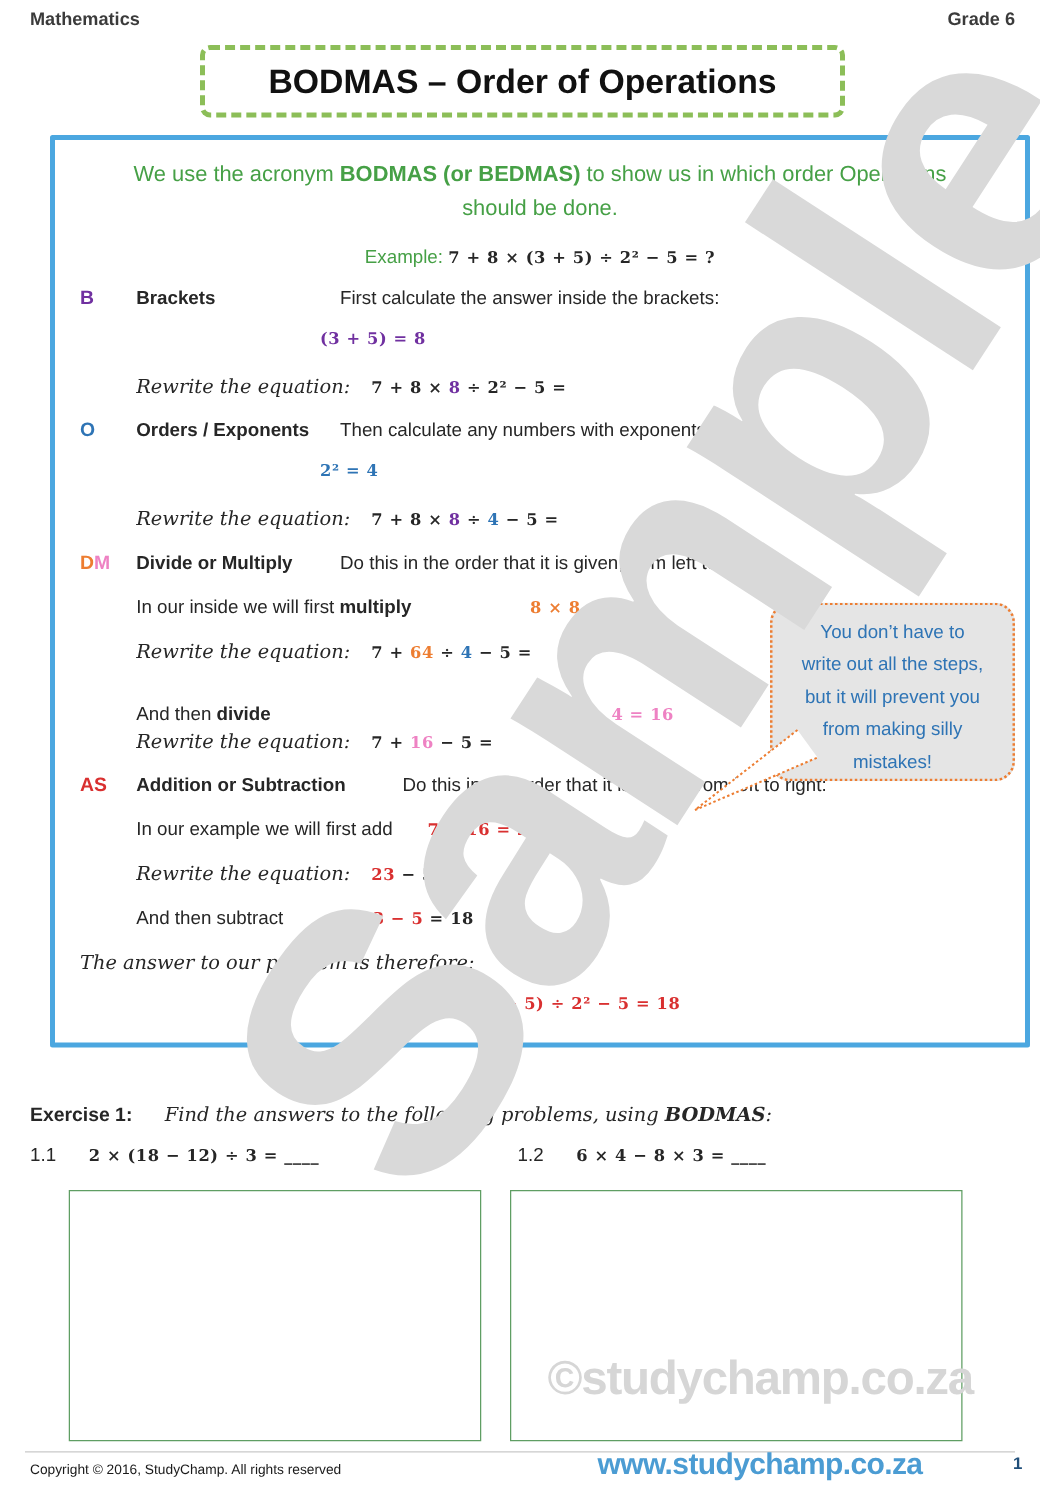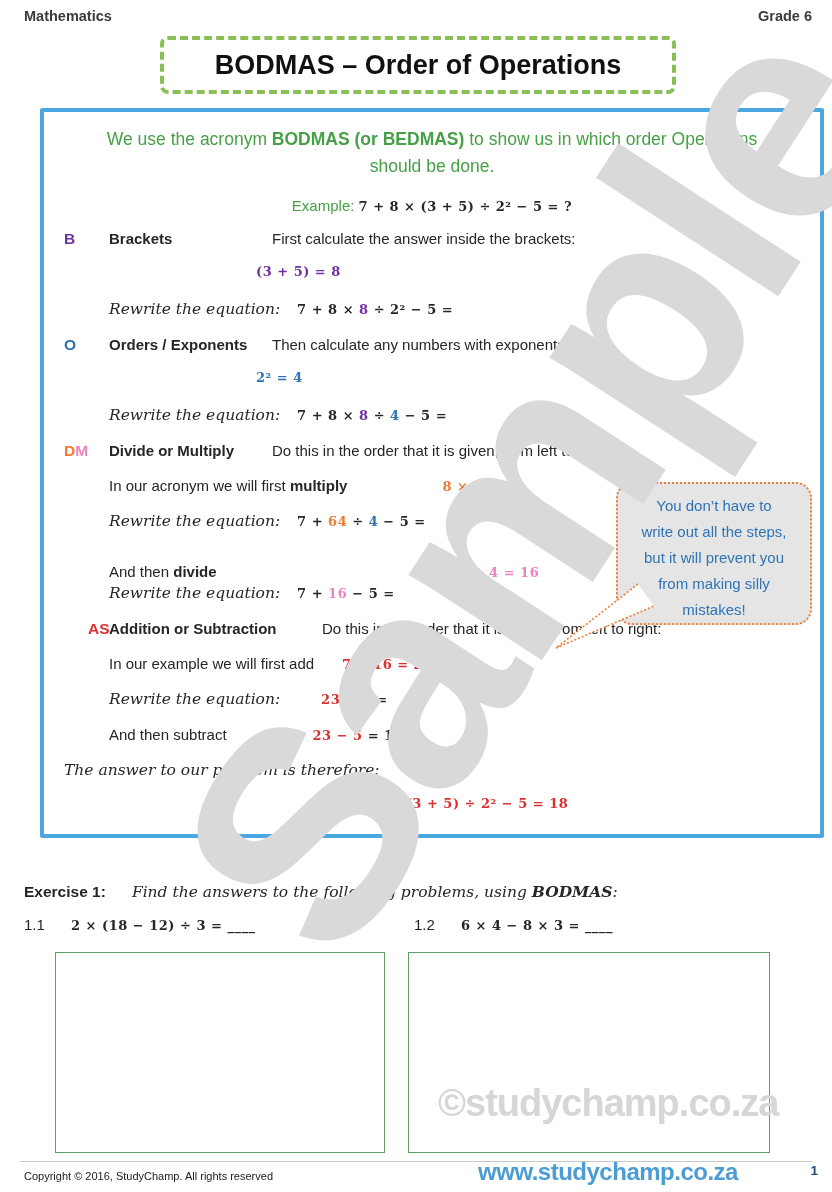--- a/index.html
+++ b/index.html
@@ -1,20 +1,20 @@
 <!DOCTYPE html>
 <html style="--c-green: #46A046; --c-purple: #7030A0; --c-blue: #2E74B5; --c-orange: #ED7D31; --c-pink: #EE82C3; --c-red: #D93030; --c-border_blue: #4BA7E0; --c-border_dash: #8CBE58; --c-border_answer: #5F9E63; --c-bubble: #2E74B5; --c-watermark: #D9D9D9; --c-site: #4B9CD3; --c-page: #1F4E79; --c-header: #3B3B3B;"><head>
 <meta charset="utf-8">
 <style>
   html,body{margin:0;padding:0;background:#fff;}
   .page{position:relative;width:832px;height:1192px;background:#fff;overflow:hidden;
         font-family:"Liberation Sans","DejaVu Sans",sans-serif;color:#262626;font-size:15px;}
   .abs{position:absolute;}
   .nowrap{white-space:nowrap;} .c-purple{color:var(--c-purple);} .c-blue{color:var(--c-blue);}
-  .c-orange{color:var(--c-orange);} .c-pink{color:var(--c-pink);} .c-red{color:var(--c-red);margin-left:24px;}
+  .c-orange{color:var(--c-orange);} .c-pink{color:var(--c-pink);} .c-red{color:var(--c-red);}
 
   .hdr{top:8px;left:24px;right:20px;display:flex;justify-content:space-between;
        font-weight:bold;font-size:14.5px;color:var(--c-header);text-align:center;}
   .titlebox{left:160px;top:36px;width:508px;height:50px;border:4px dashed var(--c-border_dash);
             border-radius:8px;display:flex;align-items:center;justify-content:center;}
   .titlebox span{font-weight:bold;font-size:27px;color:#111;}
 
   .bluebox{left:40px;top:108px;width:784px;height:730px;border:4px solid var(--c-border_blue);
            border-radius:2px;box-sizing:border-box;}
 
@@ -106,21 +106,21 @@
     <div class="abs rew" style="top:294px;text-align:center;">
       <span class="ital">Rewrite the equation: </span><span class="math"><span>7 + 8 × </span><span class="c-purple">8</span><span> ÷ </span><span class="c-blue">4</span><span> − 5 =</span></span>
     </div>
 
     <div class="abs" style="top:330px;left:0;width:100%;height:20px;">
       <span class="letter"><span class="c-orange">D</span><span class="c-pink">M</span></span>
       <span class="term">Divide or Multiply</span>
       <span class="desc">Do this in the order that it is given, from left to right:</span>
     </div>
     <div class="abs sent" style="top:365px;">
-      <span>In our acronym we will first </span><span class="b">multiply</span><span class="math c-orange" style="margin-left:95px;">8 × 8 = 64</span>
+      <span>In our inside we will first </span><span class="b">multiply</span><span class="math c-orange" style="margin-left:95px;">8 × 8 = 64</span>
     </div>
     <div class="abs rew" style="top:400px;">
       <span class="ital">Rewrite the equation: </span><span class="math"><span>7 + </span><span class="c-orange">64</span><span> ÷ </span><span class="c-blue">4</span><span> − 5 =</span></span>
     </div>
     <div class="abs sent" style="top:451px;">
       <span>And then </span><span class="b">divide</span><span class="math c-pink" style="margin-left:232px;">64 ÷ 4 = 16</span>
     </div>
     <div class="abs rew" style="top:472px;">
       <span class="ital">Rewrite the equation: </span><span class="math"><span>7 + </span><span class="c-pink">16</span><span> − 5 =</span></span>
     </div>

